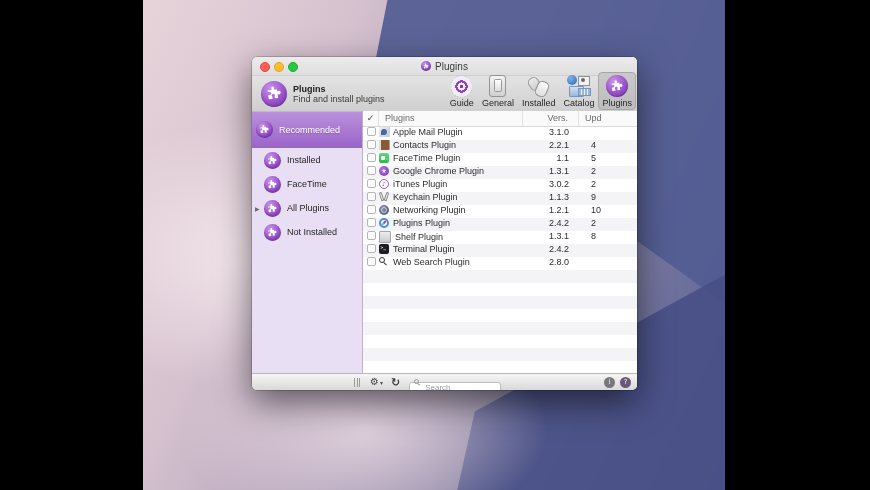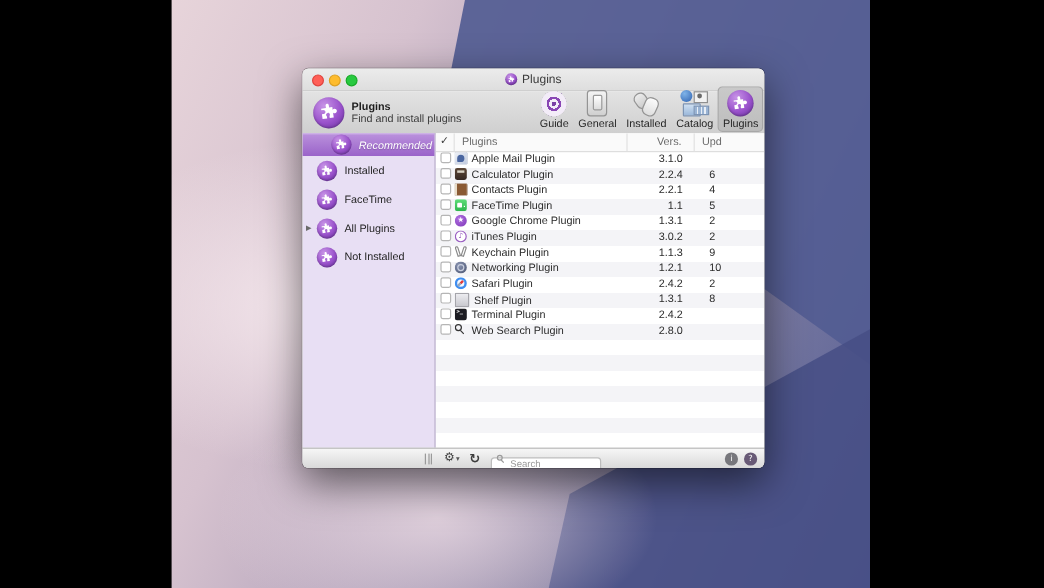--- a/index.html
+++ b/index.html
@@ -76,22 +76,22 @@
   .ico-catalog .c-folder{position:absolute;left:2px;bottom:0;width:13px;height:9px;
     background:linear-gradient(#cfe0f2,#9bb8da);border:1px solid #7d94b4;border-radius:1px;}
   .ico-catalog .c-keys{position:absolute;right:0;bottom:1px;width:11px;height:6px;
     background:repeating-linear-gradient(90deg,#9ab4d4 0 2px,#e8eef6 2px 3px);border:1px solid #7d94b4;}
 
   
   .content{position:absolute;top:54px;left:0;right:0;bottom:17px;display:flex;}
   .sidebar{width:110px;flex:none;background:#e8dff4;border-right:1px solid #bcb2cc;position:relative;}
   .side-item{height:24px;display:flex;align-items:center;gap:6px;padding-left:12px;position:relative;}
   .side-item .slabel{font-size:9px;color:#242424;}
-  .side-item.selected{height:19px;padding-left:24px;
-    background:linear-gradient(#bb92dd,#9a63c9);box-shadow:inset 0 1px 0 rgba(255,255,255,.25);font-style:italic;}
+  .side-item.selected{height:37px;padding-left:4px;
+    background:linear-gradient(#bb92dd,#9a63c9);box-shadow:inset 0 1px 0 rgba(255,255,255,.25);}
   .side-item.selected .slabel{color:#fff;text-shadow:0 1px 1px rgba(0,0,0,.2);}
   .disclosure{position:absolute;left:3px;font-size:6px;color:#6a6a6a;}
 
   .tablearea{flex:1;display:flex;flex-direction:column;background:#fff;overflow:hidden;}
   .thead{height:15px;flex:none;display:flex;align-items:center;background:#fafafa;
     border-bottom:1px solid #d8d8d8;font-size:9px;color:#6b6b6b;}
   .thead .hcheck{width:16px;flex:none;text-align:center;color:#3c3c3c;border-right:1px solid #e2e2e2;
     font-family:"DejaVu Sans",sans-serif;line-height:15px;height:100%;box-sizing:border-box;}
   .thead .hname{flex:1;padding-left:6px;border-right:1px solid #e2e2e2;height:100%;line-height:15px;box-sizing:border-box;}
   .thead .hvers{width:56px;flex:none;text-align:right;padding-right:10px;border-right:1px solid #e2e2e2;
@@ -320,31 +320,20 @@
               <span>Apple Mail Plugin</span>
             </span>
           <span class="cell-vers">3.1.0</span>
           <span class="cell-upd"></span>
         </div>
         <div class="trow">
           <span class="cell-check">
               <span class="checkbox"></span>
             </span>
           <span class="cell-name">
-              <span class="plicon" data-icon="calculator"></span>
-              <span>Calculator Plugin</span>
-            </span>
-          <span class="cell-vers">2.2.4</span>
-          <span class="cell-upd">6</span>
-        </div>
-        <div class="trow">
-          <span class="cell-check">
-              <span class="checkbox"></span>
-            </span>
-          <span class="cell-name">
               <span class="plicon" data-icon="contacts"></span>
               <span>Contacts Plugin</span>
             </span>
           <span class="cell-vers">2.2.1</span>
           <span class="cell-upd">4</span>
         </div>
         <div class="trow">
           <span class="cell-check">
               <span class="checkbox"></span>
             </span>
@@ -398,21 +387,21 @@
             </span>
           <span class="cell-vers">1.2.1</span>
           <span class="cell-upd">10</span>
         </div>
         <div class="trow">
           <span class="cell-check">
               <span class="checkbox"></span>
             </span>
           <span class="cell-name">
               <span class="plicon" data-icon="safari"></span>
-              <span>Safari Plugin</span>
+              <span>Plugins Plugin</span>
             </span>
           <span class="cell-vers">2.4.2</span>
           <span class="cell-upd">2</span>
         </div>
         <div class="trow">
           <span class="cell-check">
               <span class="checkbox"></span>
             </span>
           <span class="cell-name">
               <span class="plicon" data-icon="shelf"></span>

